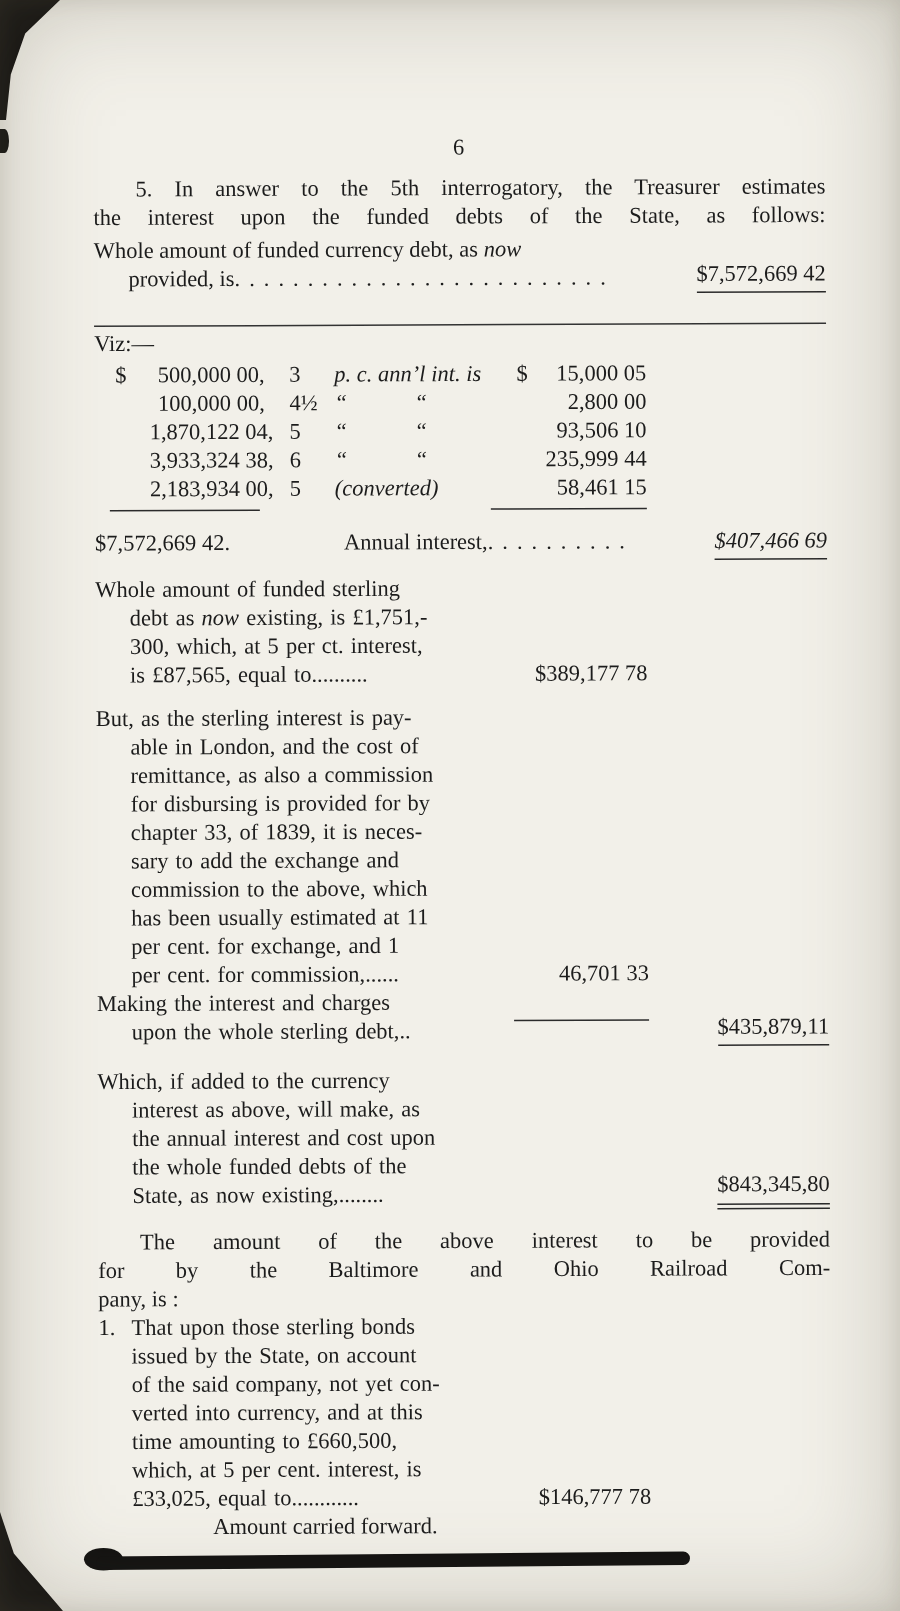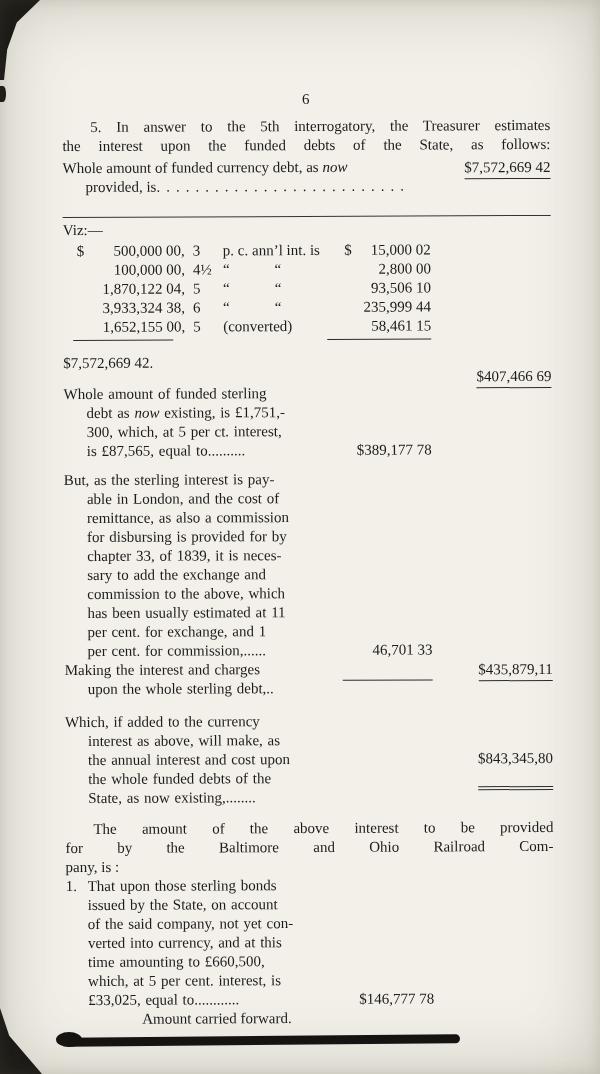--- a/index.html
+++ b/index.html
@@ -27,46 +27,46 @@
   .txt.narrow { width:282px; }
   .txt.narrow > div { white-space:nowrap; word-spacing:1px; }
   .hang > div { padding-left:0; }
   .hang > div:not(:first-child) { padding-left:23px; }
   .ind { padding-left:23px; }
 
   .currency { margin-top:3px; position:relative; }
   .currency .l2 { padding-left:23px; display:flex; align-items:baseline; }
   .currency .dots { flex:1; overflow:hidden; white-space:nowrap; letter-spacing:6px; margin-right:112px; }
   .amount { white-space:nowrap; }
-  .amount-right { position:absolute; right:0; bottom:16px; }
+  .amount-right { position:absolute; right:0; bottom:0; }
   .amount-mid { position:absolute; right:120px; bottom:0; }
   .u1 { border-bottom:1.5px solid #2a2a2a; padding-bottom:1px; }
-  .u2 { border-bottom:4px double #2a2a2a; padding-bottom:18px; }
+  .u2 { border-bottom:4px double #2a2a2a; padding-bottom:2px; }
 
   .rule-full { border-top:1.5px solid #333; margin-top:20px; width:488px; }
   .viz { margin-top:3px; }
 
   .ftable { margin-top:2px; padding-left:14px; }
   .frow { display:flex; white-space:nowrap; }
   .c-cur { width:20px; }
-  .c-principal { width:88px; text-align:right; }
+  .c-principal { width:88px; text-align:center; }
   .c-rate { width:34px; padding-left:8px; }
-  .c-mid { width:118px; padding-left:4px; }
+  .c-mid { width:118px; padding-left:4px;font-style:italic; }
   .c-icur { width:18px; text-align:right; padding-right:3px; }
   .c-int { width:76px; text-align:right; }
 
   .trules { position:relative; height:6px; margin-top:3px; }
   .trules .r1 { position:absolute; left:10px;  width:100px; border-top:1.5px solid #2b2b2b; }
   .trules .r2 { position:absolute; left:264px; width:104px; border-top:1.5px solid #2b2b2b; }
 
   .totalrow { position:relative; margin-top:8px; height:19px; }
   .totalrow .tp { position:absolute; left:0; top:0;font-family:Liberation Serif, serif; }
   .totalrow .ai { position:absolute; left:166px; top:0; white-space:nowrap; }
   .totalrow .ai .dots2 { letter-spacing:6px; }
-  .totalrow .amount-right { bottom:auto; top:15px; }
+  .totalrow .amount-right { bottom:auto; top:0;font-style:italic; }
 
   .sterling { margin-top:12px; }
   .exchange { margin-top:10px; }
   .making { margin-top:0; }
   .mid-rule { position:absolute; right:120px; bottom:17px; width:90px; border-top:1.5px solid #2b2b2b; }
   .whichp { margin-top:14px; }
   .railroad { margin-top:12px; }
   .railroad > div { text-align:justify; text-align-last:justify; }
   .railroad > div:first-child { text-indent:28px; }
   .railroad > div:last-child { text-align-last:left; }
@@ -113,21 +113,21 @@
 
     <div class="viz">Viz:—</div>
 
     <div class="ftable">
       <div class="frow">
         <span class="c-cur">$</span>
           <span class="c-principal">500,000 00,</span>
           <span class="c-rate">3</span>
           <span class="c-mid">p. c. ann’l int. is</span>
           <span class="c-icur">$</span>
-          <span class="c-int">15,000 02</span>
+          <span class="c-int">15,000 05</span>
       </div>
       <div class="frow">
         <span class="c-cur"></span>
           <span class="c-principal">100,000 00,</span>
           <span class="c-rate">4½</span>
           <span class="c-mid">“   “</span>
           <span class="c-icur"></span>
           <span class="c-int">2,800 00</span>
       </div>
       <div class="frow">
@@ -141,35 +141,36 @@
       <div class="frow">
         <span class="c-cur"></span>
           <span class="c-principal">3,933,324 38,</span>
           <span class="c-rate">6</span>
           <span class="c-mid">“   “</span>
           <span class="c-icur"></span>
           <span class="c-int">235,999 44</span>
       </div>
       <div class="frow">
         <span class="c-cur"></span>
-          <span class="c-principal">1,652,155 00,</span>
+          <span class="c-principal">2,183,934 00,</span>
           <span class="c-rate">5</span>
           <span class="c-mid">(converted)</span>
           <span class="c-icur"></span>
           <span class="c-int">58,461 15</span>
       </div>
     </div>
 
     <div class="trules">
       <span class="r1"></span>
       <span class="r2"></span>
     </div>
 
     <div class="totalrow">
       <span class="tp">$7,572,669 42.</span>
+      <span class="ai"><span>Annual interest,</span><span class="dots2">..........</span></span>
       <span class="amount amount-right u1">$407,466 69</span>
     </div>
 
     <div class="para sterling">
       <div class="txt narrow">
         <div>Whole amount of funded sterling</div>
         <div class="ind"><span>debt as </span><i>now</i><span> existing, is £1,751,-</span></div>
         <div class="ind">300, which, at 5 per ct. interest,</div>
         <div class="ind">is £87,565, equal to..........</div>
       </div>

